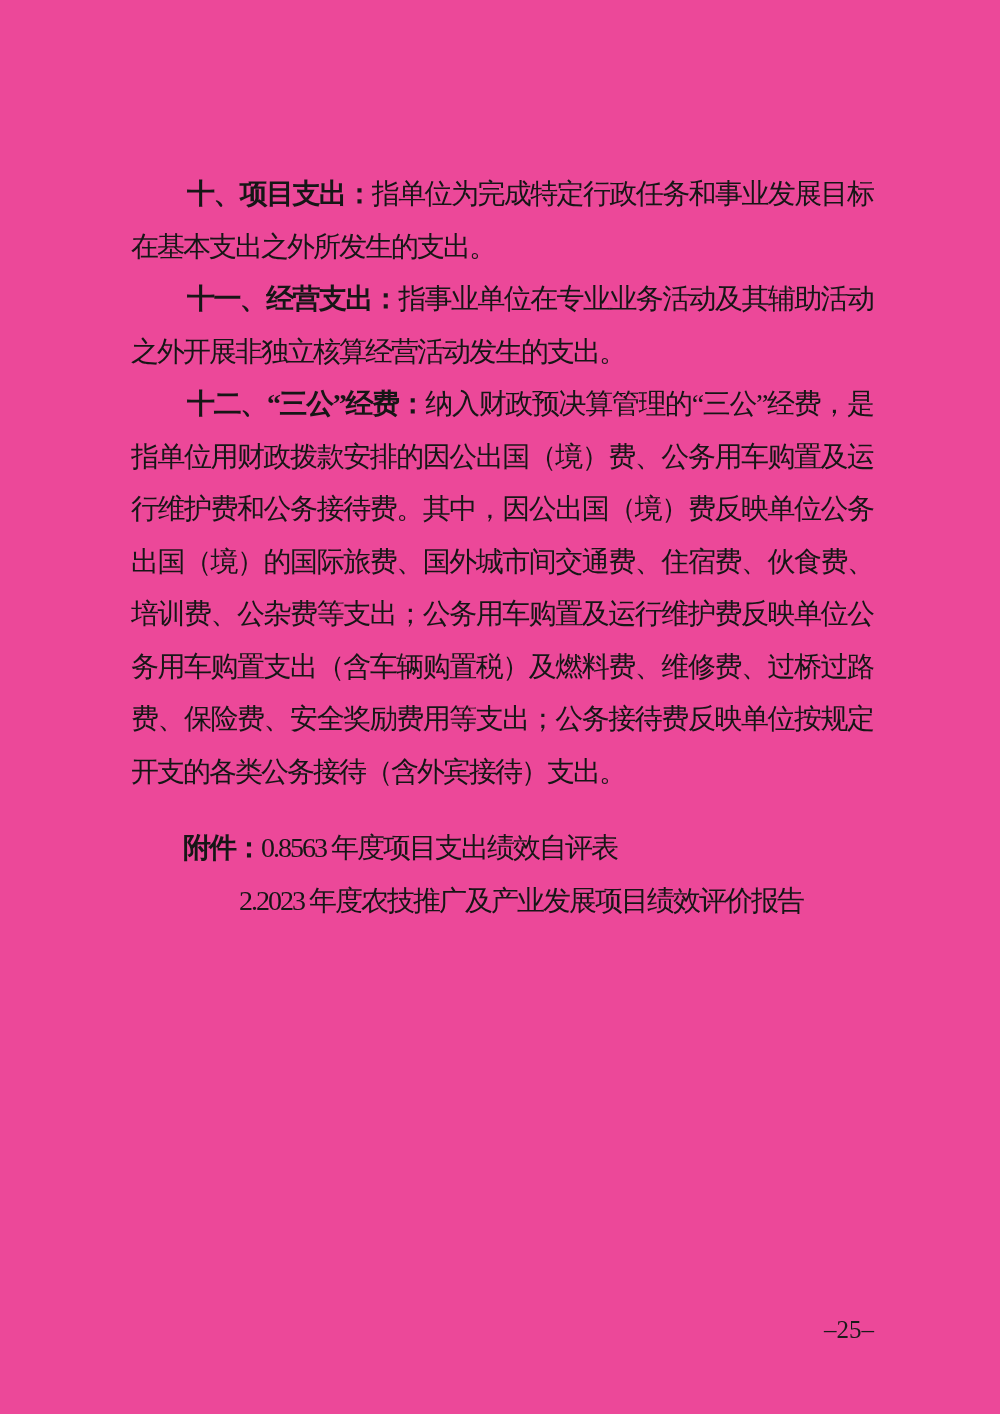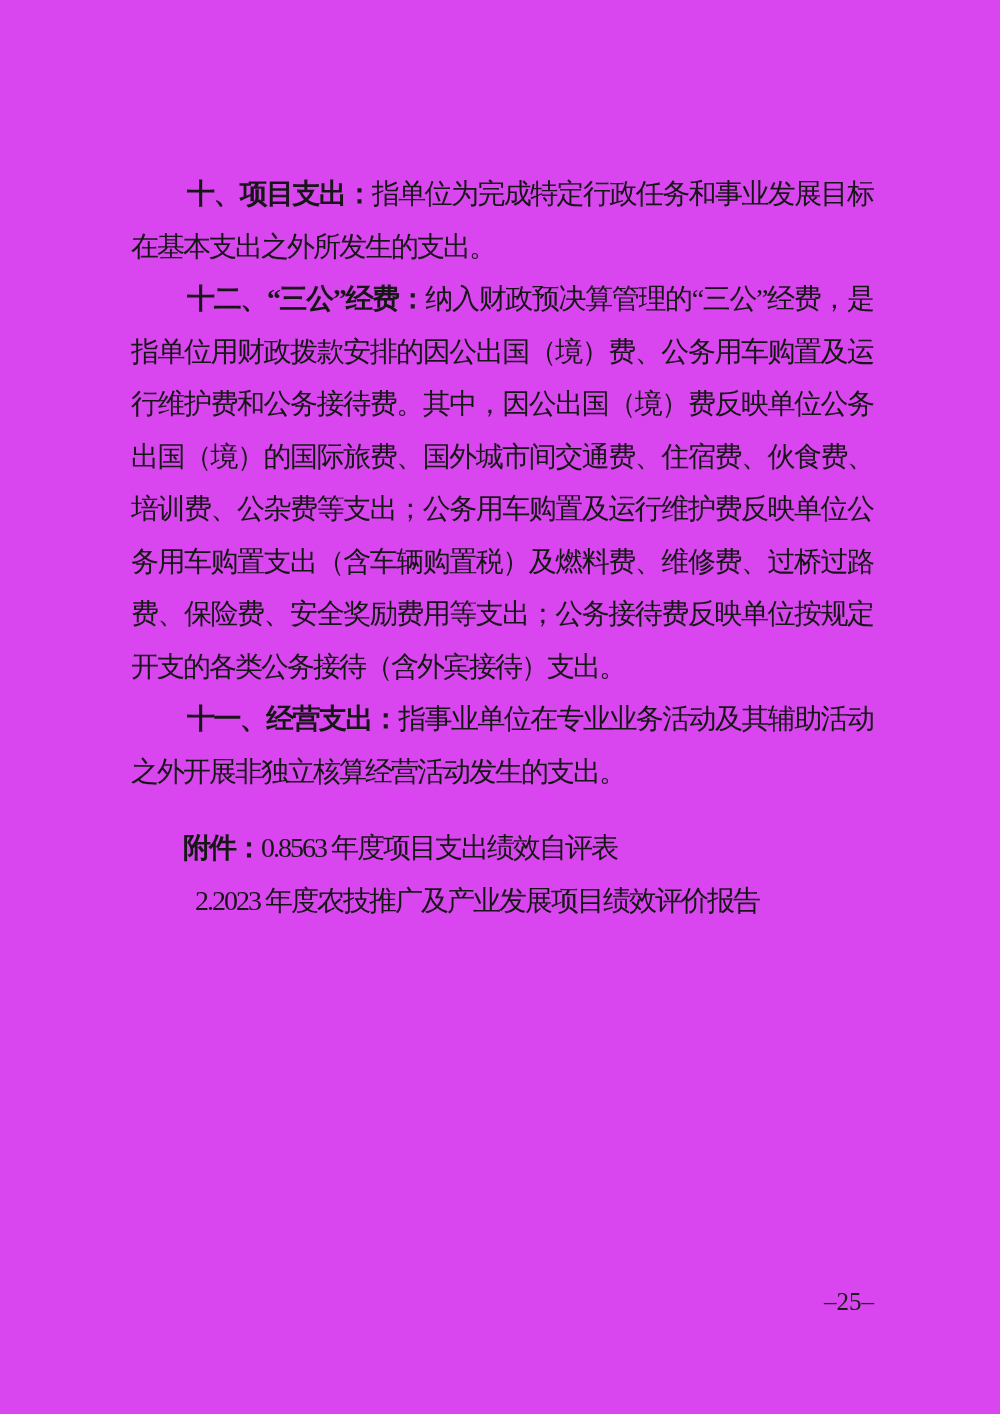--- a/index.html
+++ b/index.html
@@ -4,21 +4,21 @@
 <style>
   html, body {
     margin: 0;
     padding: 0;
     background: #ffffff;
   }
   .page {
     position: relative;
     width: 1000px;
     height: 1414px;
-    background: #d946ef;
+    background: #ec4899;
     color: #161616;
     font-family: "Liberation Serif", serif;
     overflow: hidden;
   }
   .content {
     position: absolute;
     left: 131px;
     top: 168px;
     width: 742px;
   }
@@ -38,48 +38,48 @@
     margin-top: 24px;
     font-size: 28px;
     line-height: 52.5px;
     letter-spacing: -2px;
   }
   .att-line1 {
     margin-left: 52px;
     white-space: nowrap;
   }
   .att-line2 {
-    margin-left: 64px;
+    margin-left: 108px;
     white-space: nowrap;
   }
   .page-number {
     position: absolute;
-    top: 1288px;
+    top: 1316px;
     right: 126px;
     font-size: 25px;
     letter-spacing: 0;
     color: #1b1b1b;
   }
 </style>
 </head>
 <body>
 
 <div class="page">
   <div class="content">
 
     <p class="para">
       <span class="lead">十、项目支出：</span><span>指单位为完成特定行政任务和事业发展目标在基本支出之外所发生的支出。</span>
     </p>
 
     <p class="para">
-      <span class="lead">十二、“三公”经费：</span><span>纳入财政预决算管理的“三公”经费，是指单位用财政拨款安排的因公出国（境）费、公务用车购置及运行维护费和公务接待费。其中，因公出国（境）费反映单位公务出国（境）的国际旅费、国外城市间交通费、住宿费、伙食费、培训费、公杂费等支出；公务用车购置及运行维护费反映单位公务用车购置支出（含车辆购置税）及燃料费、维修费、过桥过路费、保险费、安全奖励费用等支出；公务接待费反映单位按规定开支的各类公务接待（含外宾接待）支出。</span>
+      <span class="lead">十一、经营支出：</span><span>指事业单位在专业业务活动及其辅助活动之外开展非独立核算经营活动发生的支出。</span>
     </p>
 
     <p class="para">
-      <span class="lead">十一、经营支出：</span><span>指事业单位在专业业务活动及其辅助活动之外开展非独立核算经营活动发生的支出。</span>
+      <span class="lead">十二、“三公”经费：</span><span>纳入财政预决算管理的“三公”经费，是指单位用财政拨款安排的因公出国（境）费、公务用车购置及运行维护费和公务接待费。其中，因公出国（境）费反映单位公务出国（境）的国际旅费、国外城市间交通费、住宿费、伙食费、培训费、公杂费等支出；公务用车购置及运行维护费反映单位公务用车购置支出（含车辆购置税）及燃料费、维修费、过桥过路费、保险费、安全奖励费用等支出；公务接待费反映单位按规定开支的各类公务接待（含外宾接待）支出。</span>
     </p>
 
 
     <div class="attachments">
       <div class="att-line1">
         <span class="lead">附件：</span><span>0.8563 年度项目支出绩效自评表</span>
       </div>
       <div class="att-line2">
         <span>2.2023 年度农技推广及产业发展项目绩效评价报告</span>
       </div>

